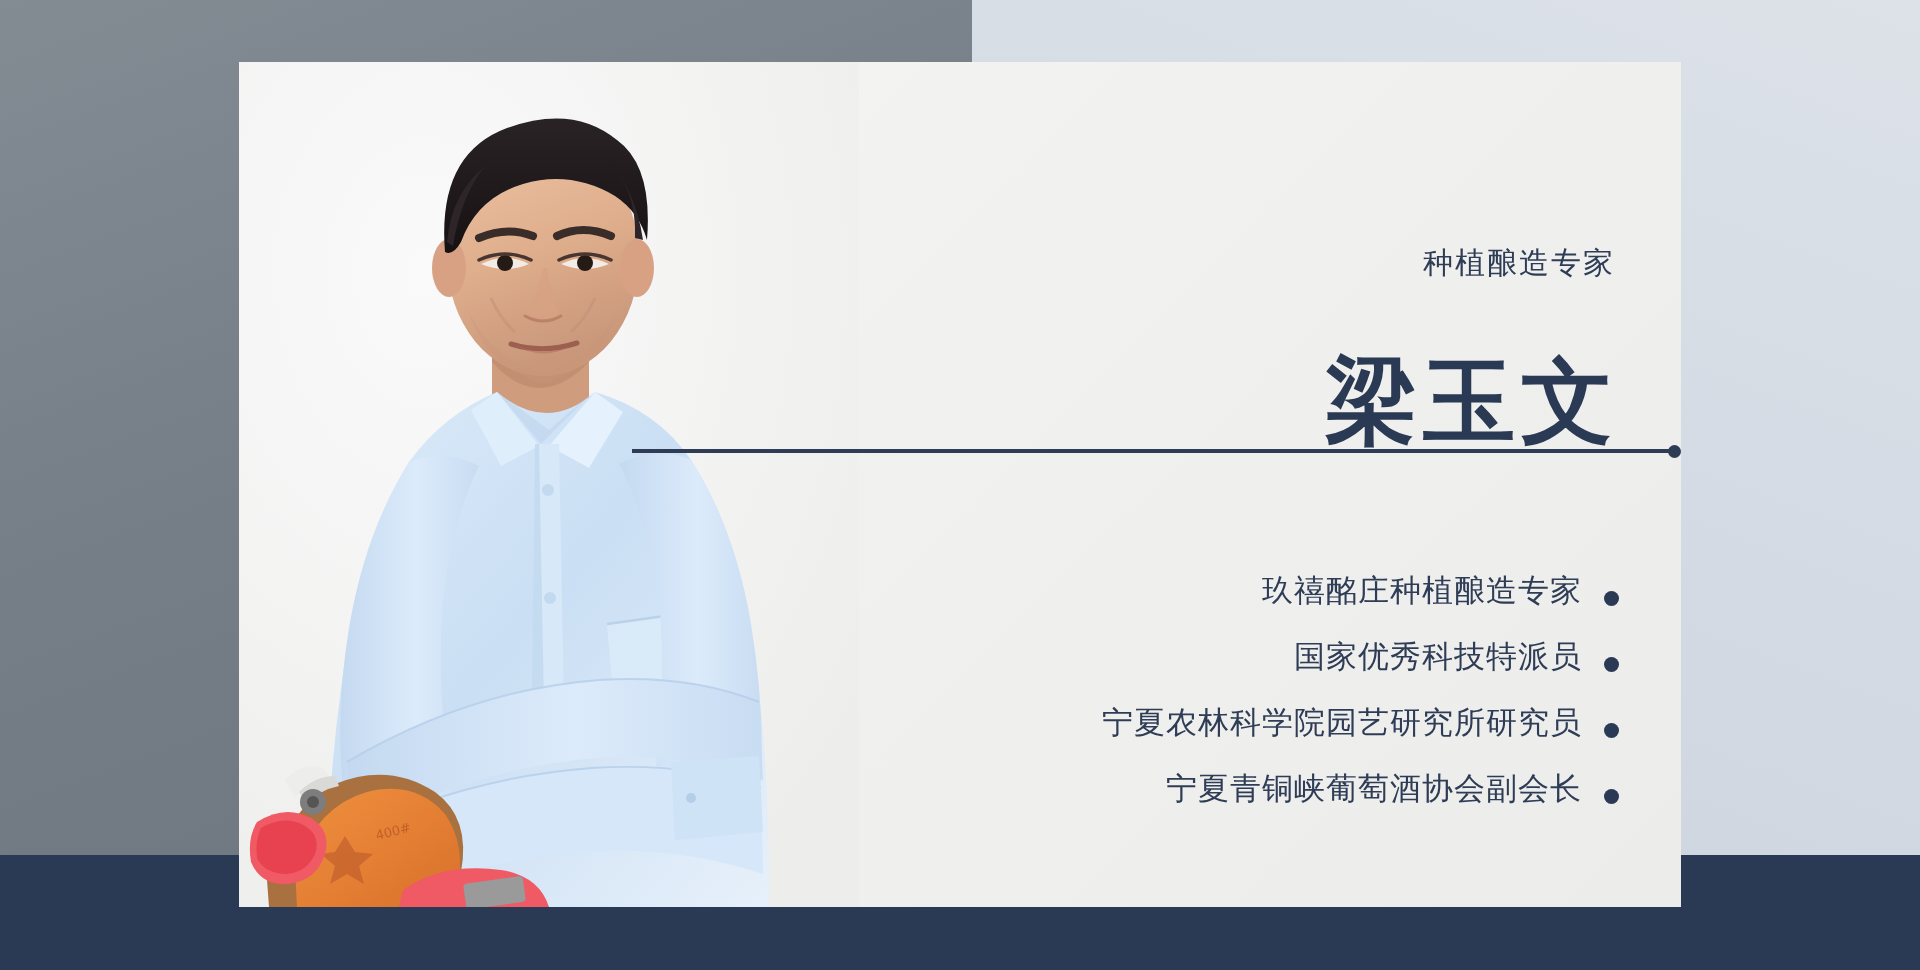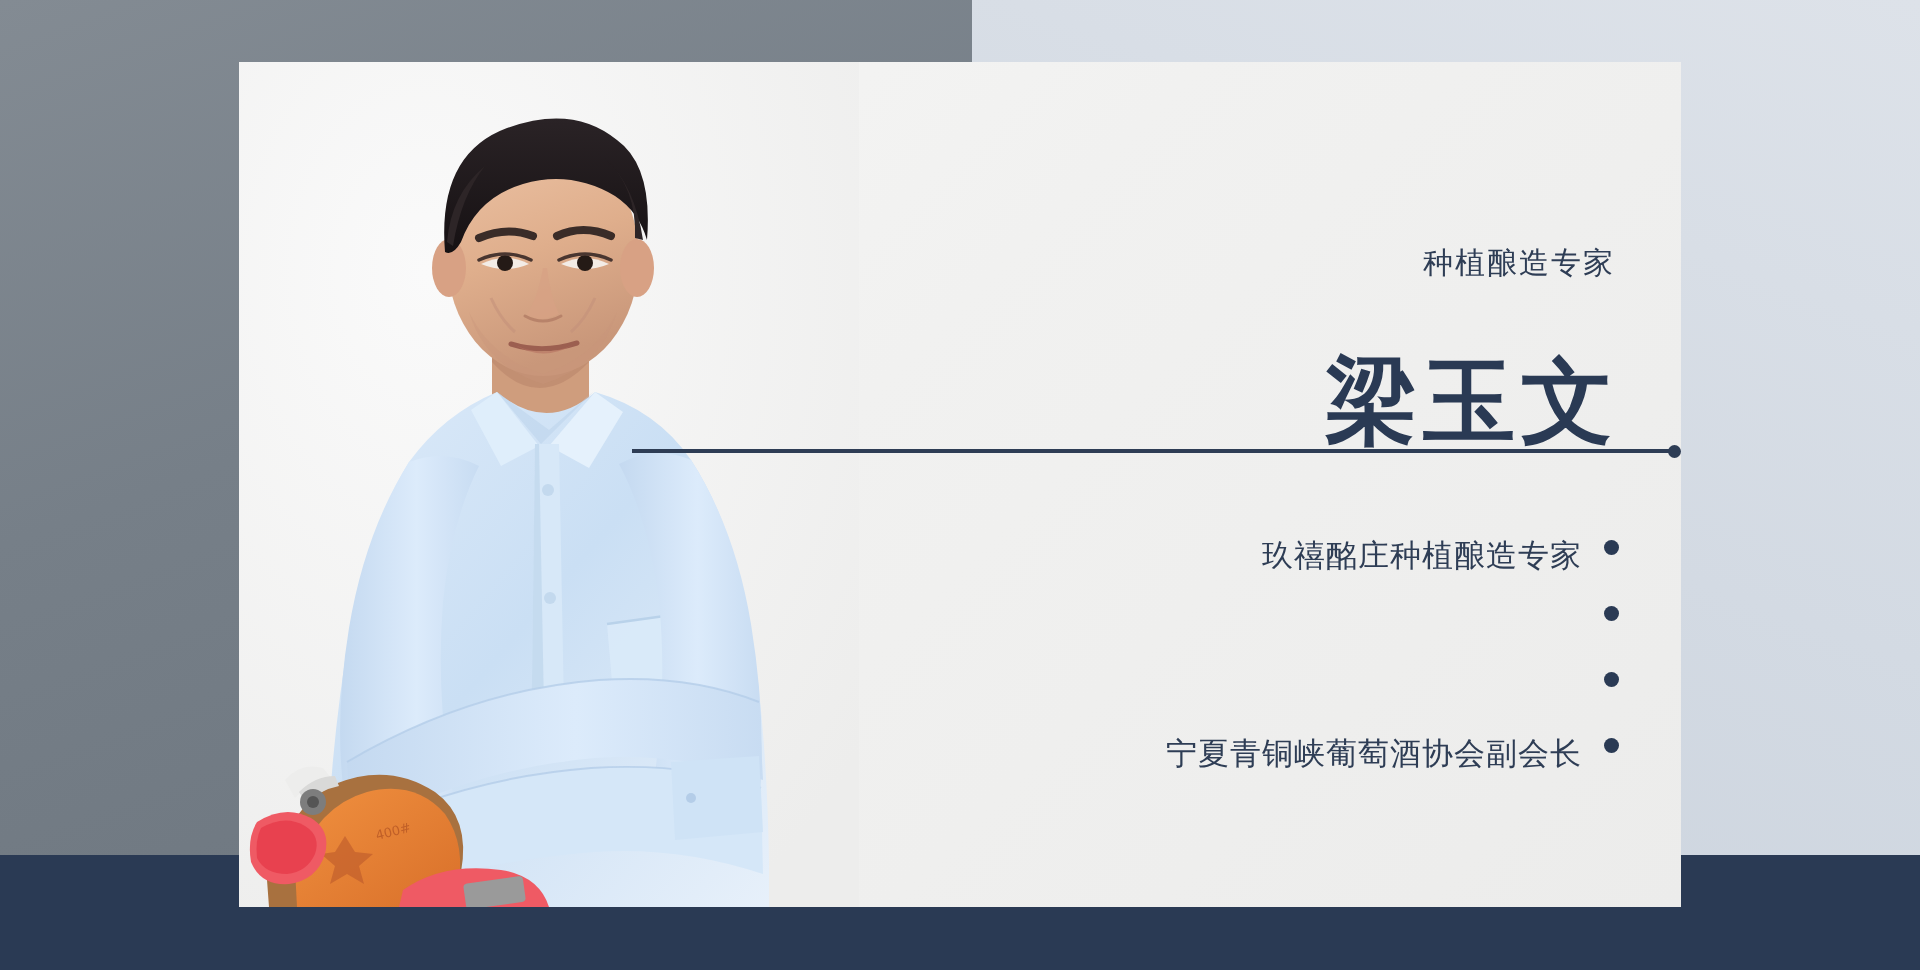--- a/index.html
+++ b/index.html
@@ -66,21 +66,21 @@
   .rule-dot {
     position:absolute; right:0; top:1px; width:13px; height:13px;
     border-radius:50%; background:#2e3d55;
   }
 
   .creds {
     position:absolute; right:62px; top:478px; width:620px;
     list-style:none;
   }
   .cred-row {
-    display:flex; align-items:flex-start; justify-content:flex-end;
+    display:flex; align-items:flex-end; justify-content:flex-end;
     height:66px;
   }
   .cred-text {
     font-size:31px; line-height:1; color:#2e3d55;
     letter-spacing:1px; white-space:nowrap; text-align:right;
   }
   .cred-dot {
     width:15px; height:15px; border-radius:50%;
     background:#2a3a54; margin-left:22px; flex:0 0 auto;
   }
@@ -239,23 +239,25 @@
         <div class="rule-line"></div>
         <div class="rule-dot"></div>
       </div>
 
       <ul class="creds">
         <li class="cred-row">
           <span class="cred-text">玖禧酩庄种植酿造专家</span>
           <span class="cred-dot"></span>
         </li>
         <li class="cred-row">
-          <span class="cred-dot"></span>
-        </li>
-        <li class="cred-row">
+          <span class="cred-text">国家优秀科技特派员</span>
+          <span class="cred-dot"></span>
+        </li>
+        <li class="cred-row">
+          <span class="cred-text">宁夏农林科学院园艺研究所研究员</span>
           <span class="cred-dot"></span>
         </li>
         <li class="cred-row">
           <span class="cred-text">宁夏青铜峡葡萄酒协会副会长</span>
           <span class="cred-dot"></span>
         </li>
       </ul>
 
     </div>
   </div>

